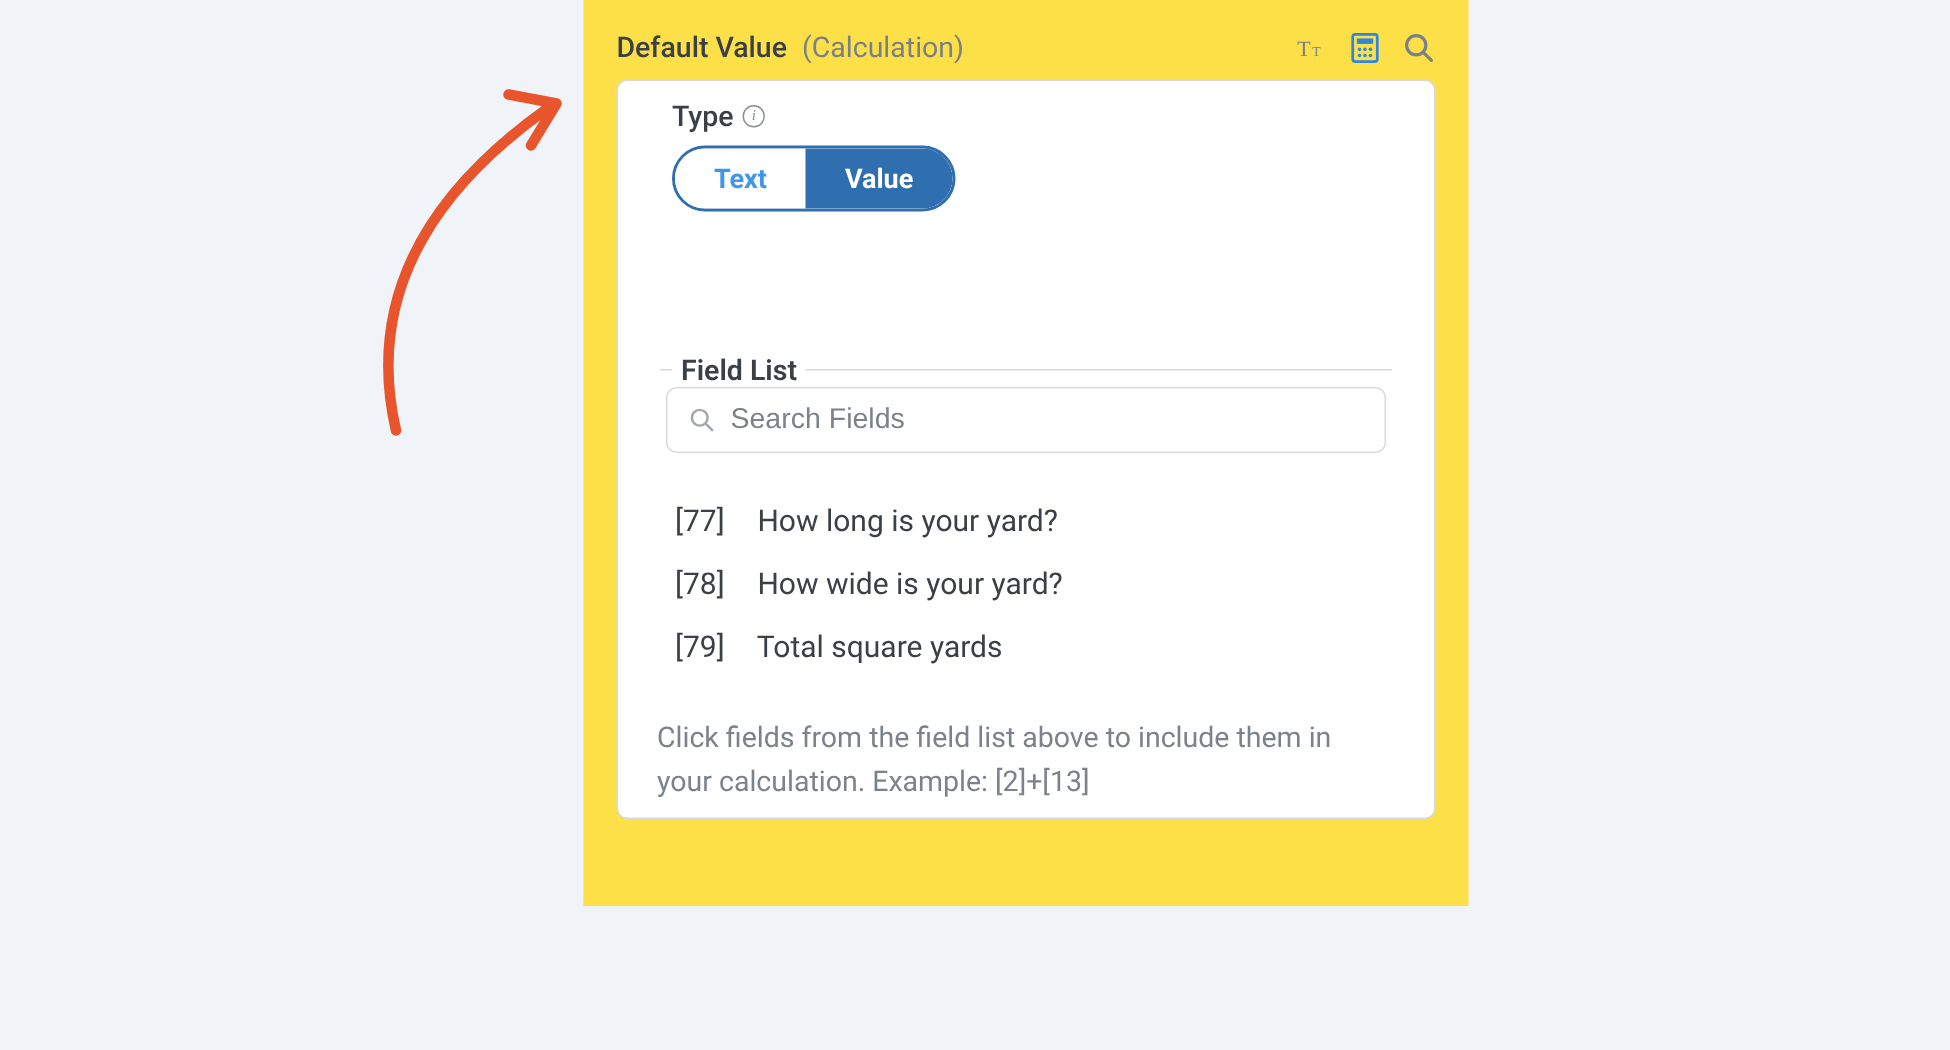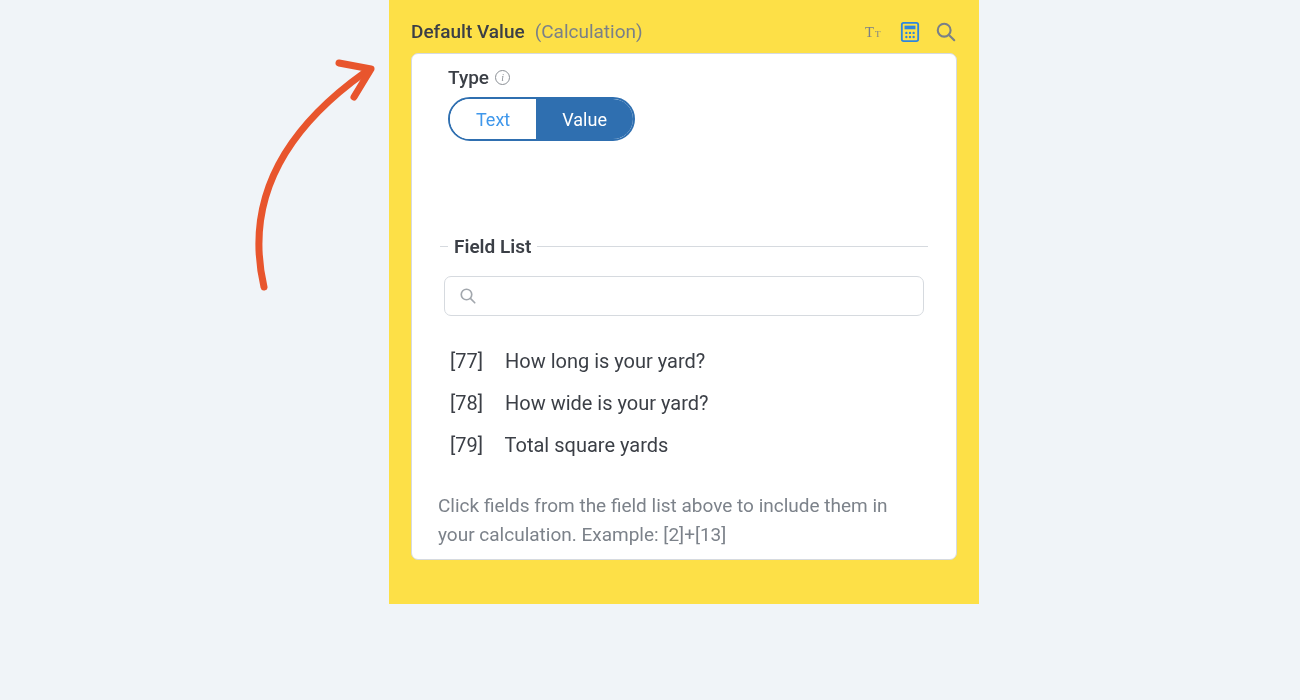--- a/index.html
+++ b/index.html
@@ -167,21 +167,21 @@
       border-radius: 28px;
       overflow: hidden;
       height: 44px;
     }
 
     .toggle-opt {
       padding: 12px 26px;
       display: flex;
       align-items: center;
       font-size: 18px;
-      font-weight: 400;
+      font-weight: 700;
       cursor: pointer;
     }
 
     .toggle-opt.inactive {
       background: #fff;
       color: #3f97eb;
     }
 
     .toggle-opt.active {
       background: #2f6fb0;
@@ -189,21 +189,20 @@
     }
 
     .field-list-section {
       margin-top: 72px;
     }
 
     .field-list-heading-row {
       display: flex;
       align-items: center;
       padding: 0 28px;
-      margin-bottom: 18px;
     }
 
     .field-list-line {
       height: 1px;
       background: #d6dadf;
     }
 
     .field-list-line.left {
       width: 8px;
     }
@@ -337,20 +336,21 @@
         <div class="field-list-line left"></div>
         <span class="field-list-heading">Field List</span>
         <div class="field-list-line right"></div>
       </div>
 
       <div class="search-box">
         <svg width="18" height="18" viewBox="0 0 24 24">
           <circle cx="10" cy="10" r="7" fill="none" stroke="#a2a7ad" stroke-width="2.2"></circle>
           <line x1="15.5" y1="15.5" x2="21" y2="21" stroke="#a2a7ad" stroke-width="2.2" stroke-linecap="round"></line>
         </svg>
+        <input type="text" placeholder="Search Fields" style="">
       </div>
 
       <div class="field-items">
          <div class="field-item">
            <span class="fid">[77]</span>
            <span>How long is your yard?</span>
          </div>
          <div class="field-item">
            <span class="fid">[78]</span>
            <span>How wide is your yard?</span>

